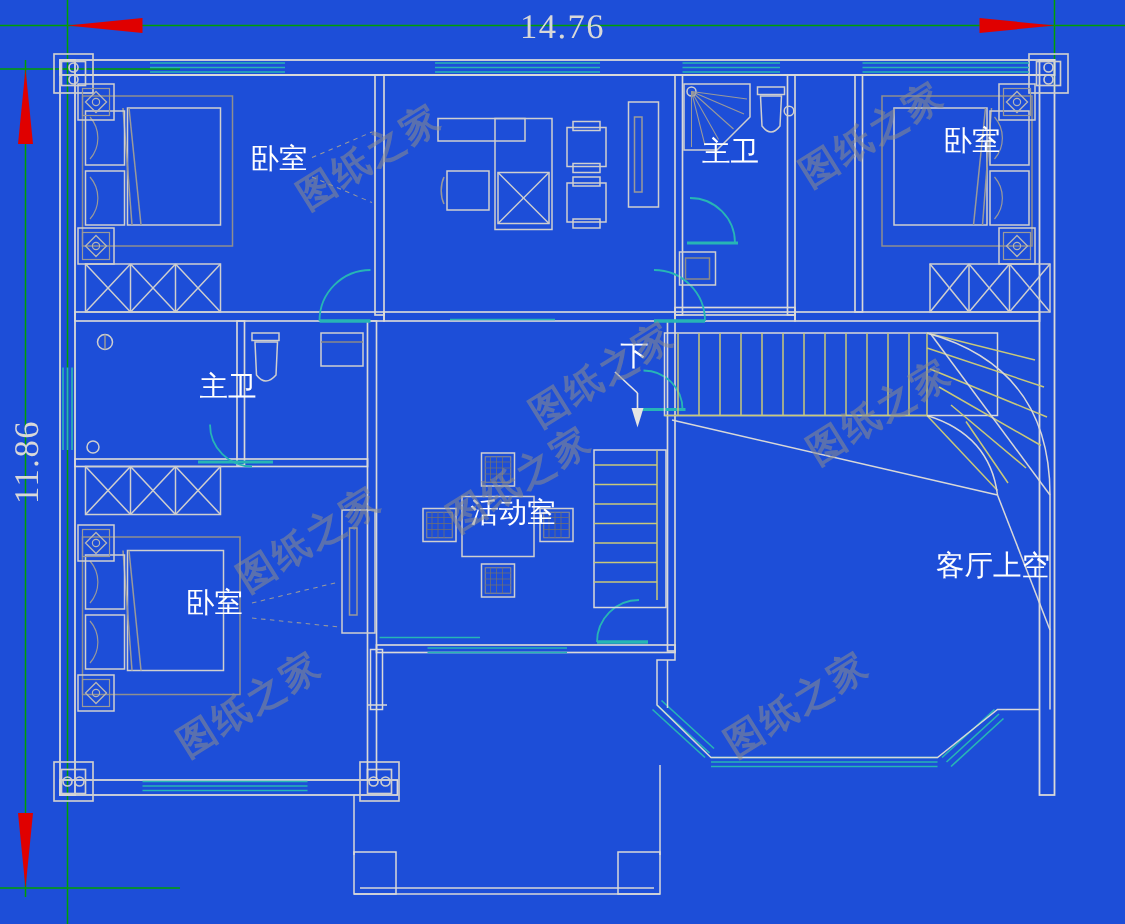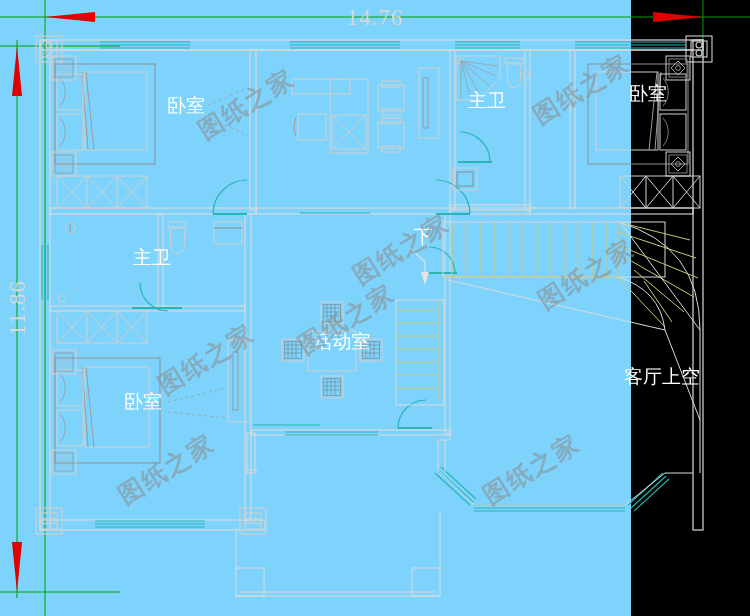--- a/index.html
+++ b/index.html
@@ -1,18 +1,18 @@
 <!DOCTYPE html>
 <html><head>
 <meta charset="utf-8">
 <style>
   html,body{margin:0;padding:0;background:#000;}
   body{width:750px;height:616px;overflow:hidden;
        font-family:"DejaVu Sans","Liberation Sans",sans-serif;}
-  #stage{position:relative;width:631px;height:616px;background:#7dd3fc;}
+  #stage{position:relative;width:750px;height:616px;background:#1d4ed8;}
   #stage svg{position:absolute;left:0;top:0;}
   .dimtxt{fill:#d8d8d8;font-family:"Liberation Serif","DejaVu Serif",serif;
           font-size:23px;letter-spacing:1px;}
   .roomtxt{fill:#ffffff;font-family:"DejaVu Sans","Liberation Sans",sans-serif;
            font-size:19px;font-weight:400;}
   .wmtext{fill:#8d8d8d;font-family:"DejaVu Sans",sans-serif;font-size:25px;
           opacity:.55;font-weight:700;letter-spacing:2px;}
 </style>
 </head>
 <body>

